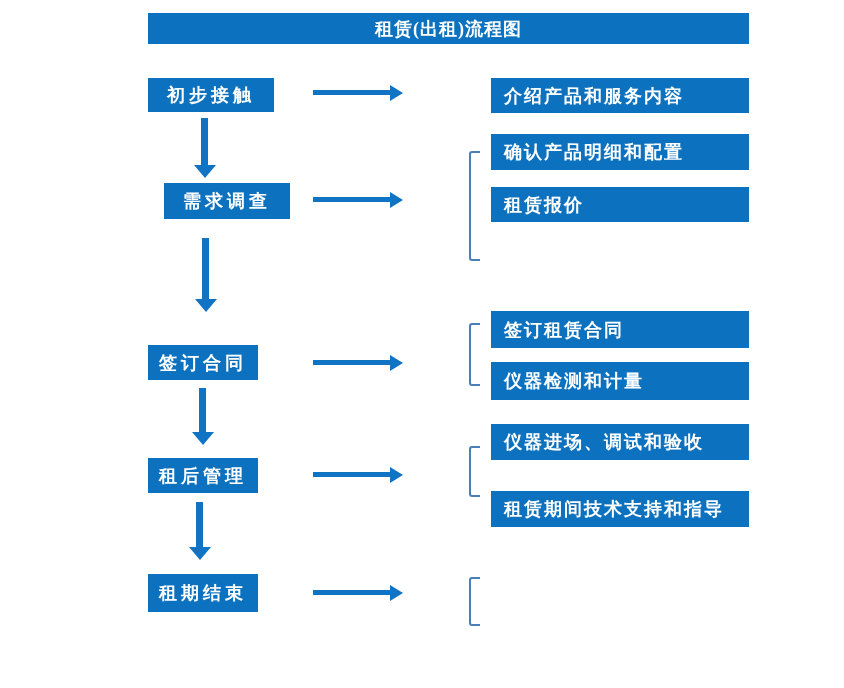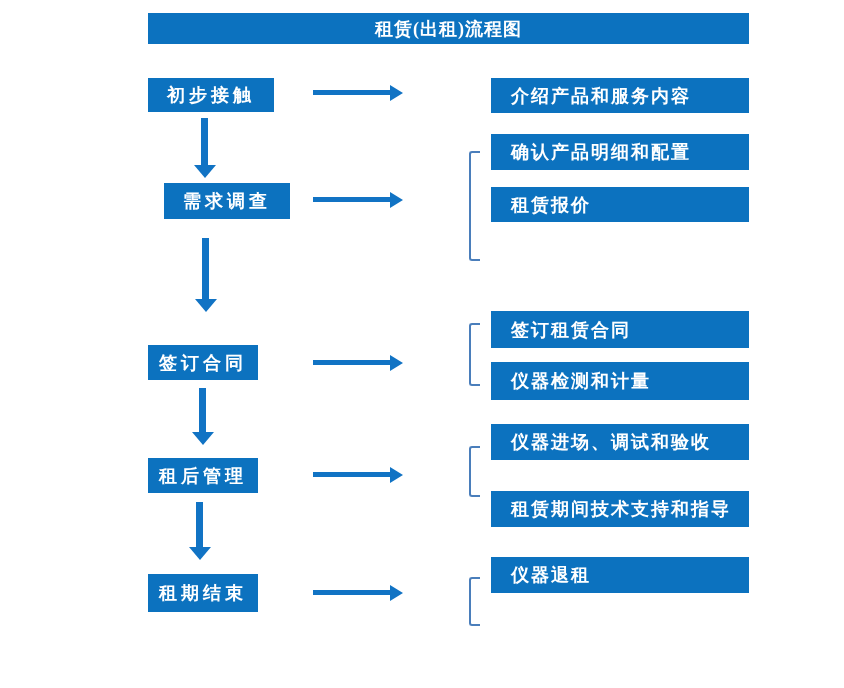--- a/index.html
+++ b/index.html
@@ -47,21 +47,21 @@
     align-items: center;
     white-space: nowrap;
     overflow: hidden;
   }
   .lbox {
     justify-content: center;
     letter-spacing: 4px;
   }
   .rbox {
     justify-content: flex-start;
-    padding-left: 20px;
+    padding-left: 13px;
     letter-spacing: 2px;
   }
 
   
   .varrow {
     position: absolute;
     width: 22px;
   }
   .varrow::before {
     content: "";
@@ -147,15 +147,14 @@
 
   <div class="rbox" style="left:443px;top:187px;width:258px;height:35px">租赁报价</div>
   <div class="rbox" style="left:443px;top:134px;width:258px;height:36px">确认产品明细和配置</div>
 
   <div class="rbox" style="left:443px;top:311px;width:258px;height:37px">签订租赁合同</div>
   <div class="rbox" style="left:443px;top:424px;width:258px;height:36px">仪器进场、调试和验收</div>
 
   <div class="rbox" style="left:443px;top:362px;width:258px;height:38px">仪器检测和计量</div>
   <div class="rbox" style="left:443px;top:491px;width:258px;height:36px">租赁期间技术支持和指导</div>
 
-  <div class="rbox" style="left:443px;top:557px;width:258px;height:36px">仪器退租</div>
 
 </div>
 
 </body></html>

